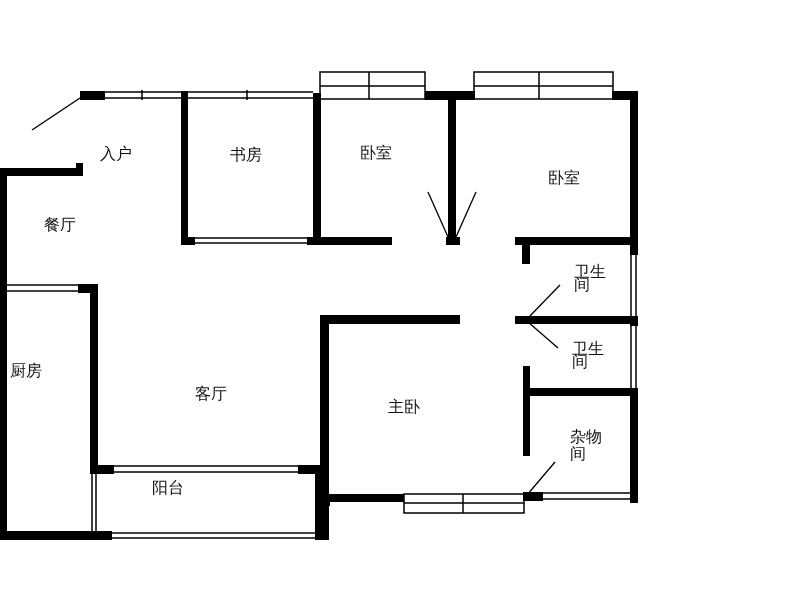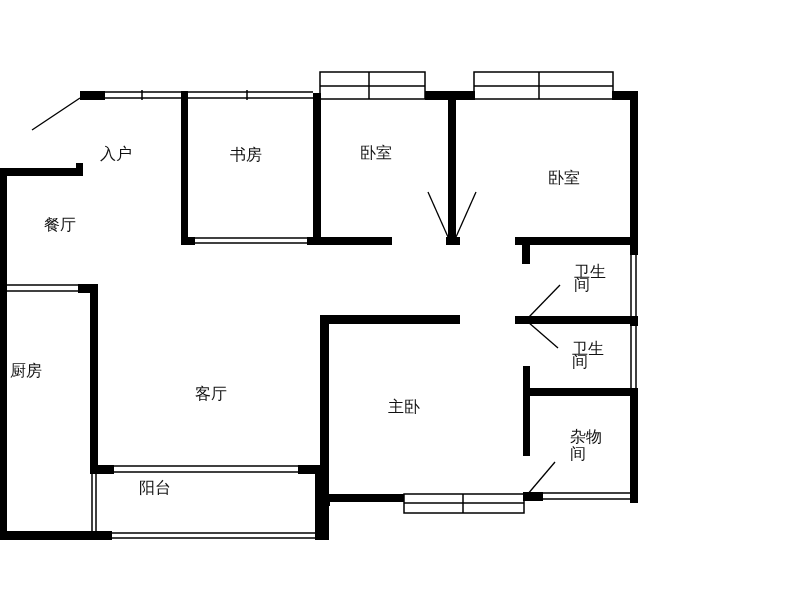--- a/index.html
+++ b/index.html
@@ -128,13 +128,13 @@
   <div class="label small" style="position:static">卫生</div>
   <div class="label small" style="position:static">间</div>
 </div>
 <div class="label" style="left:10px;top:361px">厨房</div>
 <div class="label" style="left:195px;top:384px">客厅</div>
 <div class="label" style="left:388px;top:397px">主卧</div>
 <div class="room" style="left:570px;top:428px">
   <div class="label" style="position:static;line-height:17px">杂物</div>
   <div class="label" style="position:static;line-height:17px">间</div>
 </div>
-<div class="label" style="left:139px;top:478px">阳台</div>
+<div class="label" style="left:152px;top:478px">阳台</div>
 
 </body></html>

